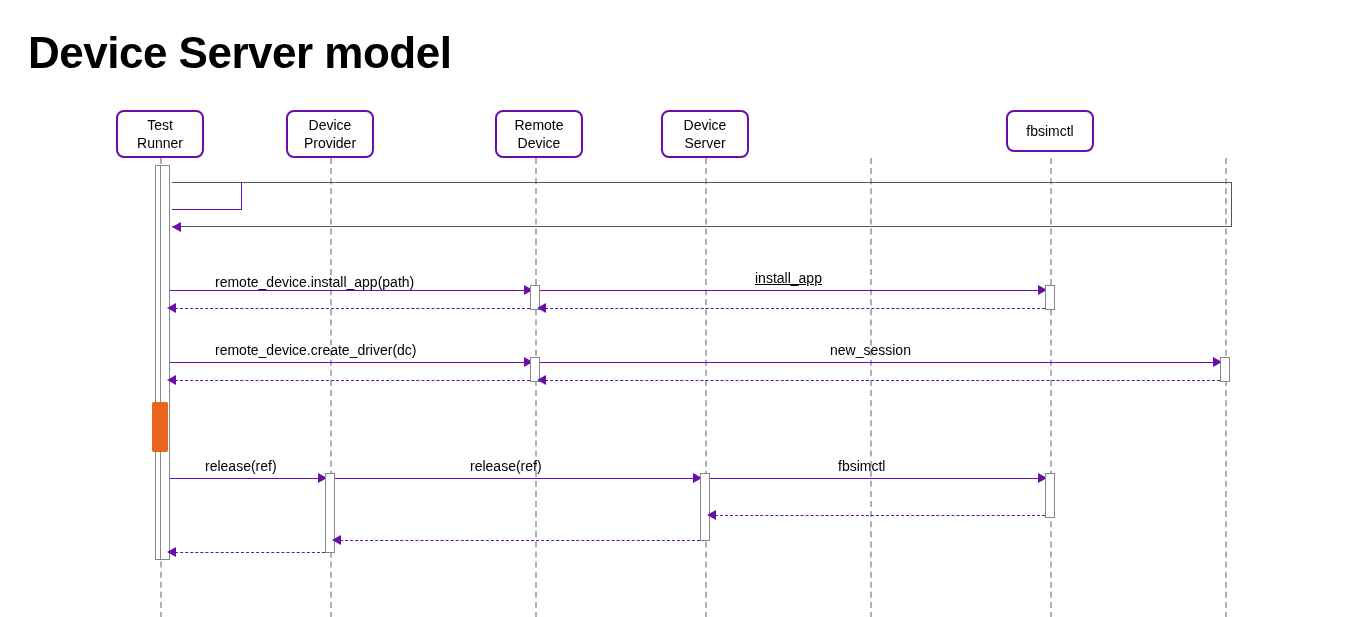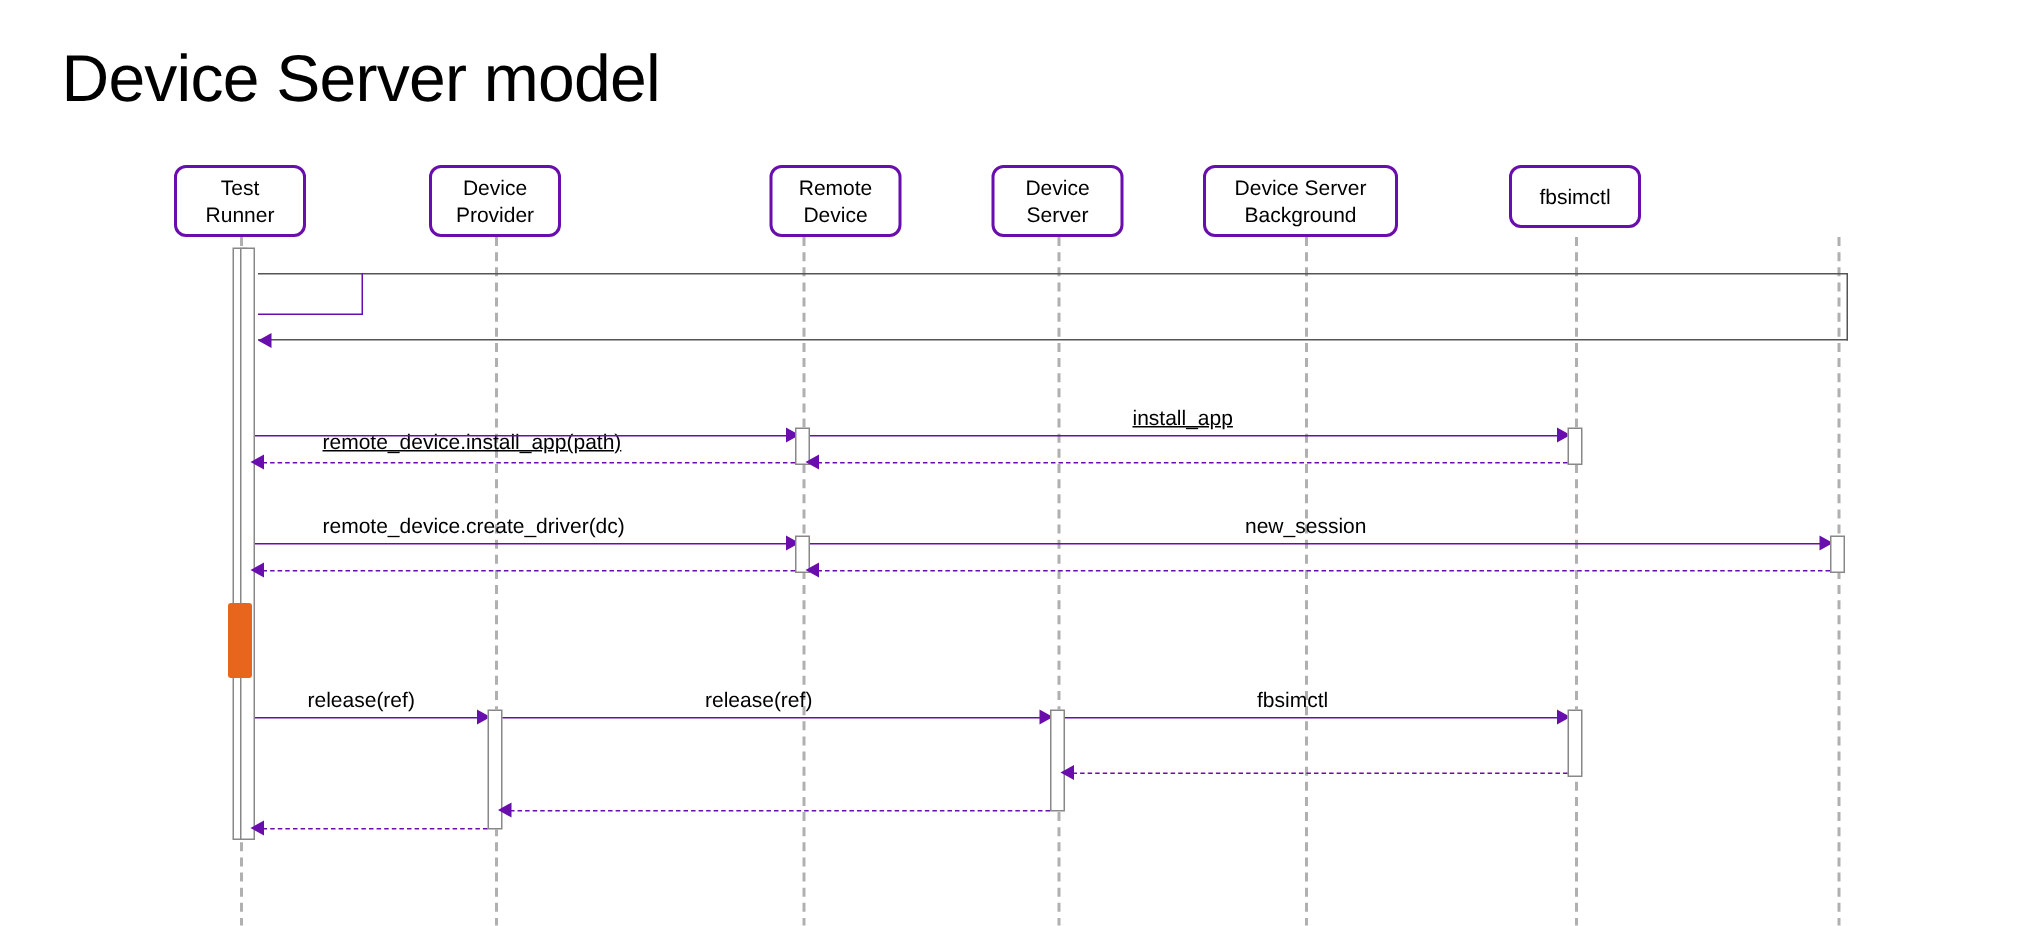--- a/index.html
+++ b/index.html
@@ -1,17 +1,17 @@
 <!DOCTYPE html>
 <html><head>
 <meta charset="utf-8">
 <style>
   * { margin: 0; padding: 0; box-sizing: border-box; }
   body { font-family: Arial, sans-serif; background: #fff; width: 1362px; height: 617px; position: relative; }
-  .title { font-size: 44px; font-weight: 400; padding: 28px 0 0 41px; letter-spacing: -0.5px; }
+  .title { font-size: 44px; font-weight: 700; padding: 28px 0 0 28px; letter-spacing: -0.5px; }
   .diagram { position: absolute; left: 0; top: 110px; width: 1123px; height: 500px; }
   .participant { position: absolute; top: 0; width: 120px; text-align: center; }
   .participant-box { border: 2.5px solid #6a0dad; border-radius: 8px; padding: 4px 6px; font-size: 14px; line-height: 1.3; background: #fff; display: inline-block; min-width: 88px; }
   .lifeline { position: absolute; top: 48px; width: 0; border-left: 2px dashed #b0b0b0; height: 460px; }
   .msg-label { position: absolute; font-size: 14px; color: #000; white-space: nowrap; }
   .arrow-line { position: absolute; height: 0; border-top: 1.5px solid #6a0dad; }
   .arrow-dashed { position: absolute; height: 0; border-top: 1.5px dashed #6a0dad; }
   .arrow-head-r { position: absolute; width: 0; height: 0; border-top: 5px solid transparent; border-bottom: 5px solid transparent; border-left: 9px solid #6a0dad; }
   .arrow-head-l { position: absolute; width: 0; height: 0; border-top: 5px solid transparent; border-bottom: 5px solid transparent; border-right: 9px solid #6a0dad; }
   .activation { position: absolute; width: 10px; background: #fff; border: 1px solid #888; }
@@ -29,50 +29,47 @@
   <div class="participant" style="left:100px">
     <div class="participant-box">Test<br>Runner</div>
   </div>
   <div class="lifeline" style="left:160px"></div>
 
   <div class="participant" style="left:270px">
     <div class="participant-box">Device<br>Provider</div>
   </div>
   <div class="lifeline" style="left:330px"></div>
 
-  <div class="participant" style="left:497px">
+  <div class="participant" style="left:479px">
     <div class="participant-box">Remote<br>Device</div>
   </div>
   <div class="lifeline" style="left:535px"></div>
 
   <div class="participant" style="left:645px">
     <div class="participant-box">Device<br>Server</div>
   </div>
   <div class="lifeline" style="left:705px"></div>
 
-  <div class="participant" style="left:802px">
-    <div class="participant-box" style="min-width:130px">Device Server<br>Background</div>
-  </div>
   <div class="lifeline" style="left:870px"></div>
 
   <div class="participant" style="left:990px">
     <div class="participant-box" style="padding:10px 0">fbsimctl</div>
   </div>
   <div class="lifeline" style="left:1050px"></div>
 
   <div class="lifeline" style="left:1225px"></div>
 
   <div class="activation" style="left:155px; top:55px; height:395px;"></div>
   <div class="activation" style="left:160px; top:55px; height:395px;"></div>
 
   <div class="self-box" style="left:172px; top:72px; width:1060px; height:45px;"></div>
   <div class="self-arrow-head" style="left:172px; top:112px;"></div>
   <div style="position:absolute; left:172px; top:72px; width:70px; height:28px; border-right:1.5px solid #6a0dad; border-bottom:1.5px solid #6a0dad;"></div>
 
-  <div class="msg-label" style="left:215px; top:176px;text-decoration:underline;">remote_device.install_app(path)</div>
+  <div class="msg-label" style="left:215px; top:164px;">remote_device.install_app(path)</div>
   <div class="arrow-line" style="left:170px; top:180px; width:360px;"></div>
   <div class="arrow-head-r" style="left:524px; top:175px;"></div>
   <div class="activation" style="left:530px; top:175px; height:25px;"></div>
 
   <div class="msg-label" style="left:755px; top:160px;text-decoration:underline;">install_app</div>
   <div class="arrow-line" style="left:540px; top:180px; width:504px;"></div>
   <div class="arrow-head-r" style="left:1038px; top:175px;"></div>
   <div class="activation" style="left:1045px; top:175px; height:25px;"></div>
 
   <div class="arrow-dashed" style="left:540px; top:198px; width:505px;"></div>

